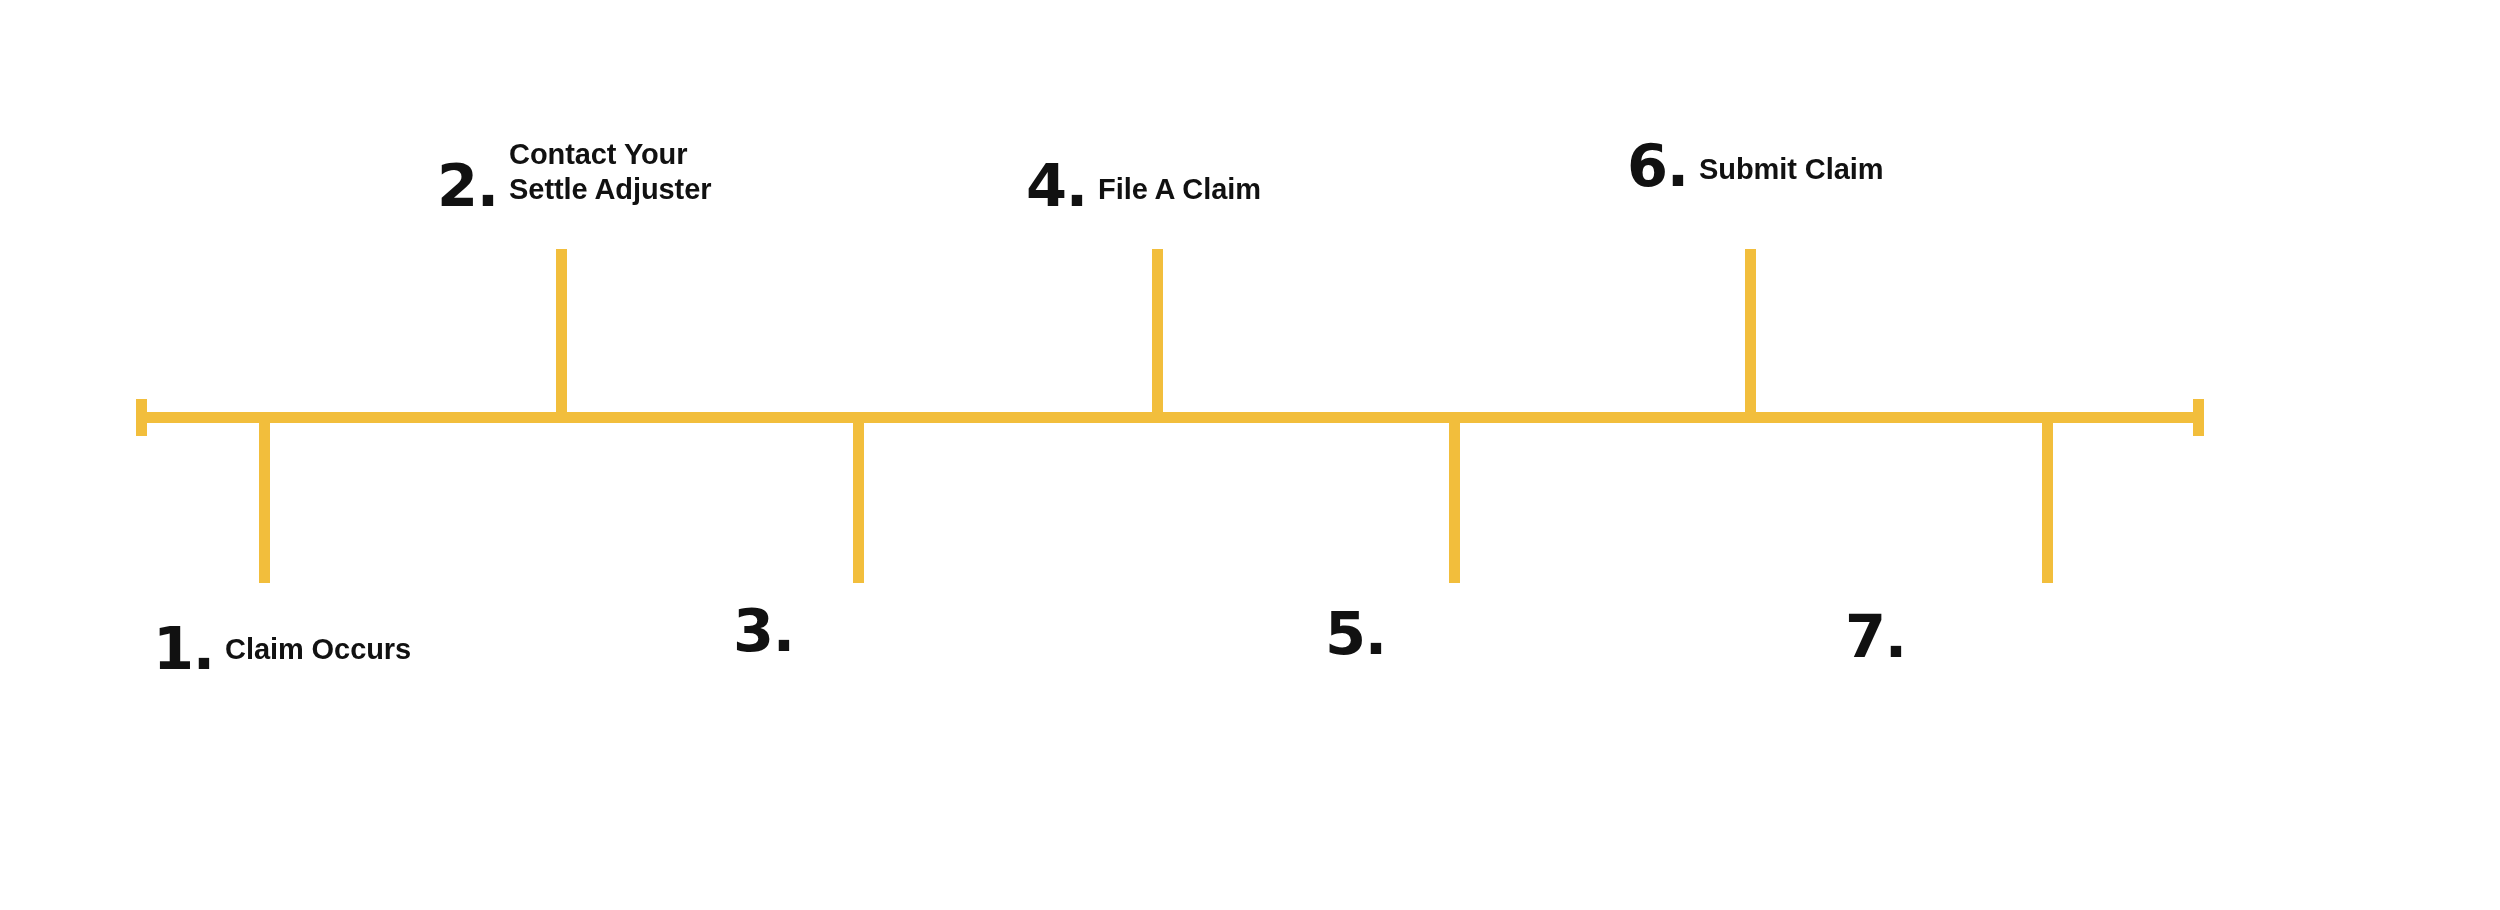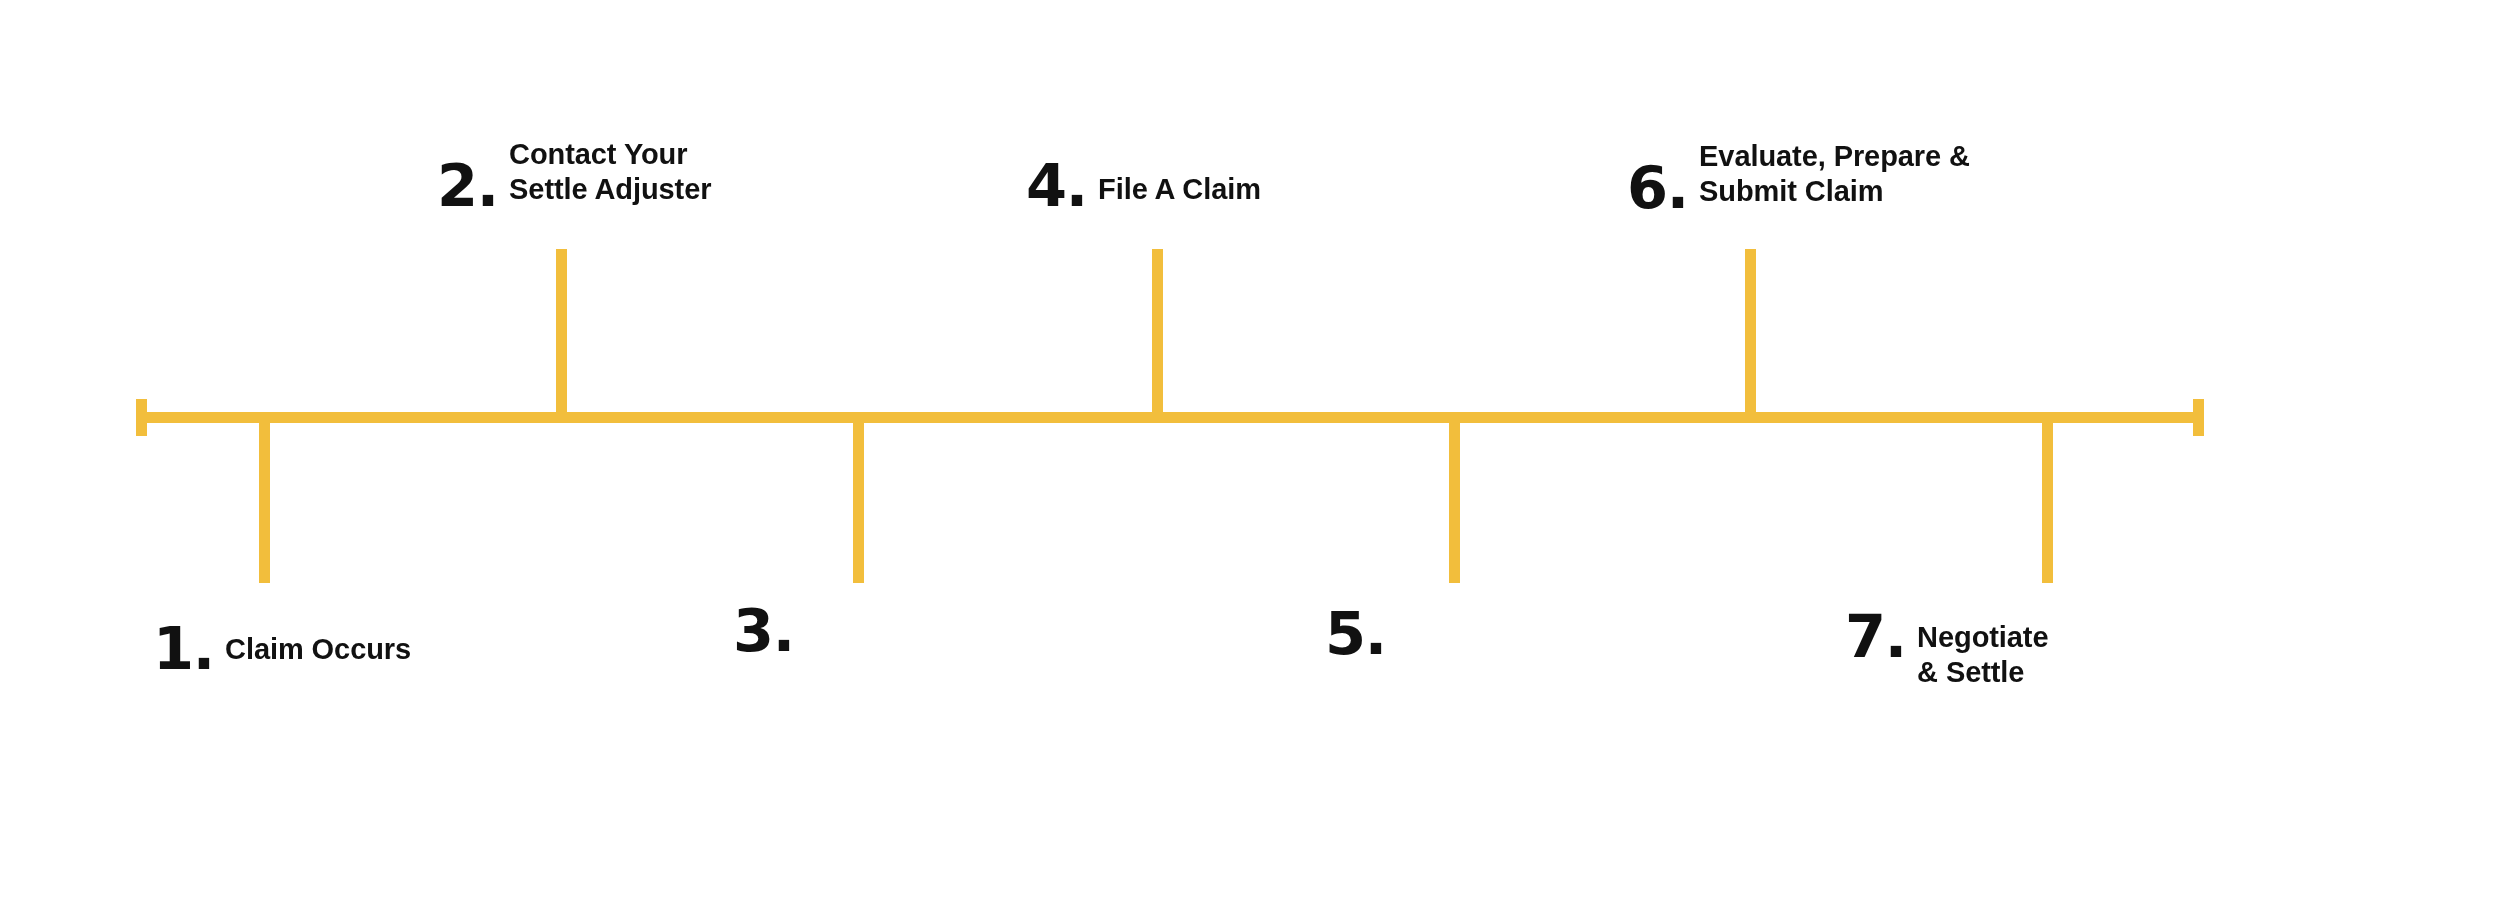--- a/index.html
+++ b/index.html
@@ -131,26 +131,21 @@
     </span>
   </div>
 
   <div class="step below" style="left:1325px; top:617px;">
     <span class="step-num">5.</span>
   </div>
 
   <div class="step above" style="left:1627px; top:139px;">
     <span class="step-num">6.</span>
     <span class="step-text">
-      <span class="ln">Evaluate, Prepare &amp;</span>
       <span class="ln">Submit Claim</span>
     </span>
   </div>
 
   <div class="step below" style="left:1845px; top:620px;">
     <span class="step-num">7.</span>
-    <span class="step-text">
-      <span class="ln">Negotiate</span>
-      <span class="ln">&amp; Settle</span>
-    </span>
   </div>
 
 </div>
 
 </body></html>

